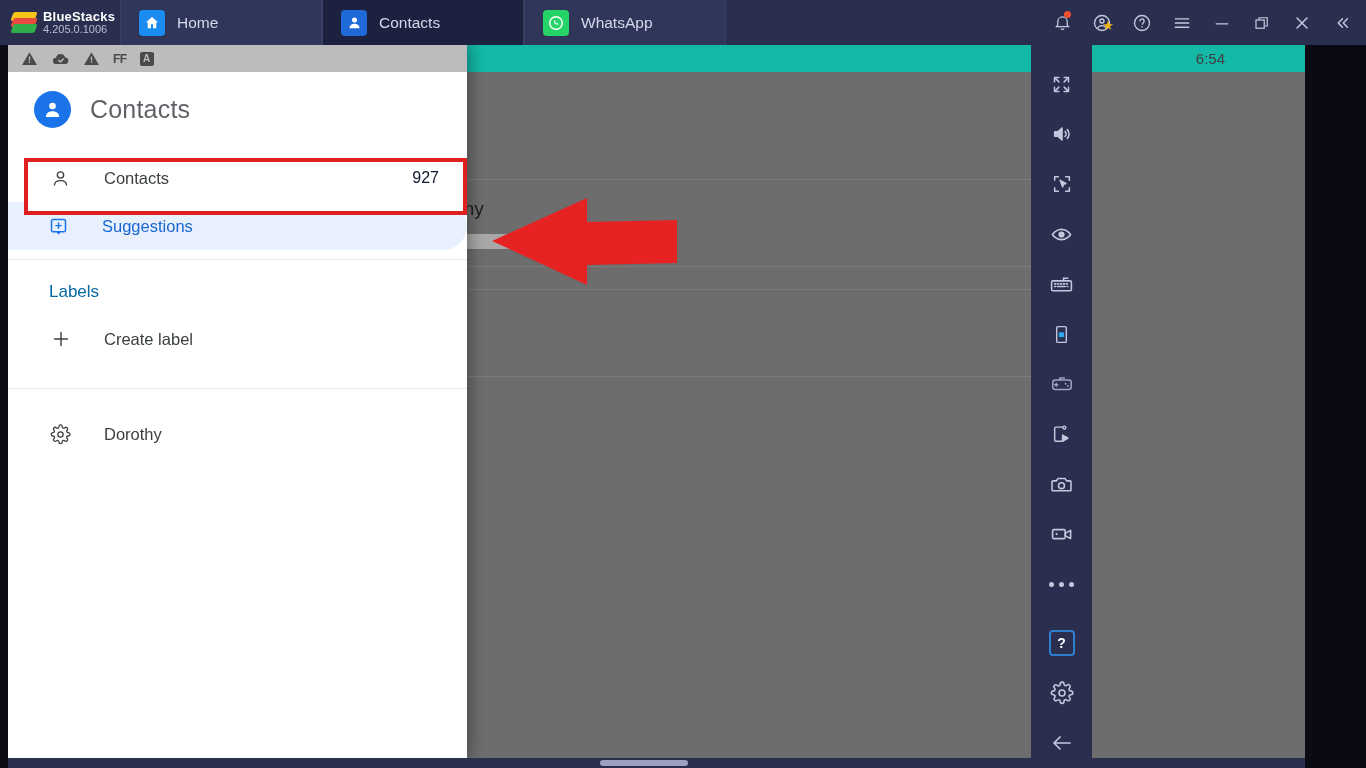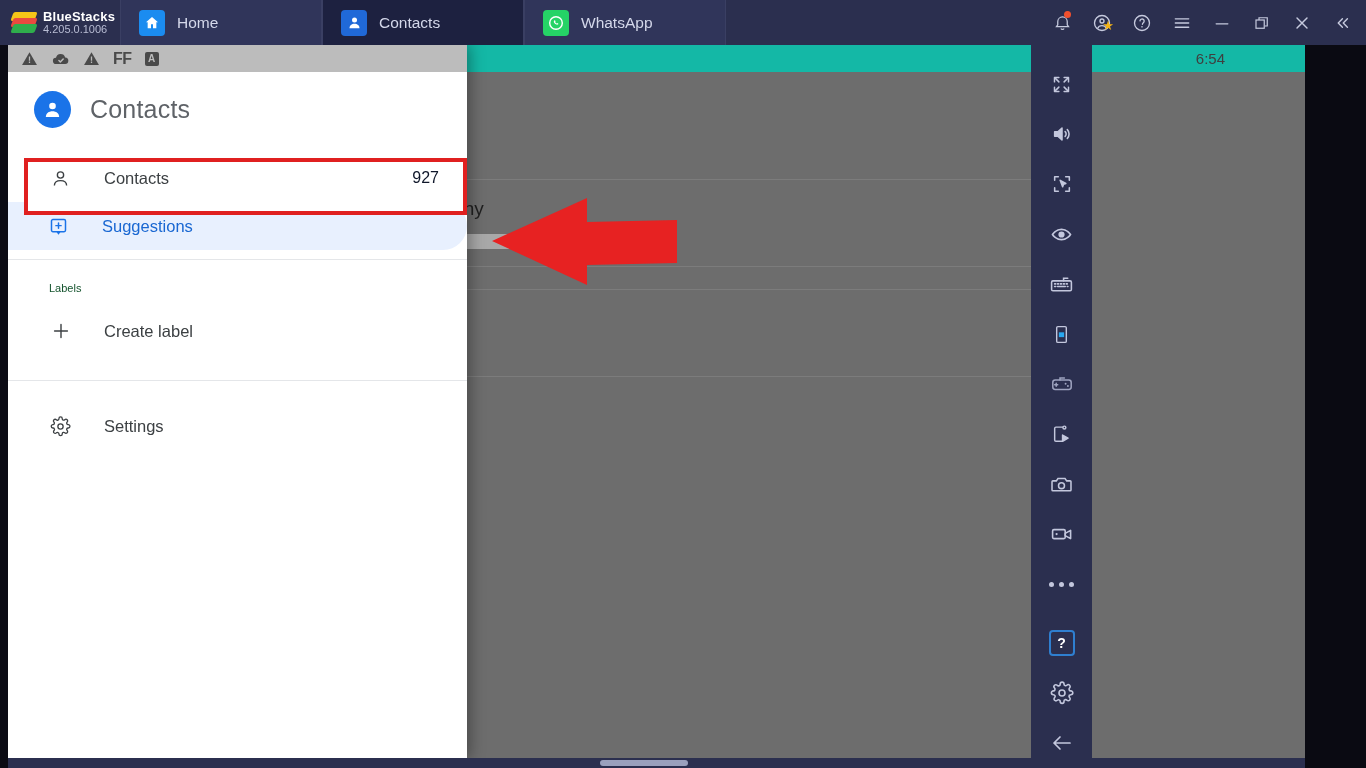--- a/index.html
+++ b/index.html
@@ -79,21 +79,21 @@
   .app-dim { position: absolute; inset: 0; background: #6d6d6d; }
   .statusbar {
     position: absolute; left: 0; top: 0; width: 1297px; height: 27px;
     background: #14b8a6; display: flex; align-items: center; gap: 13px;
     padding-left: 13px;
   }
   .statusbar .sb-right {
     margin-left: auto; padding-right: 80px; color: #3f3f3f; font-size: 15px;
   }
   .sb-ico { color: #4a4a4a; display: flex; align-items: center; }
-  .sb-ff { font-size: 16px; font-weight: bold; color: #4a4a4a; letter-spacing: -.5px;}
+  .sb-ff { font-size: 12px; font-weight: bold; color: #4a4a4a; letter-spacing: -.5px;}
   .sb-a { width: 14px; height: 14px; border-radius: 2px; background: #4a4a4a;
           color: #bcbcbc; font-size: 10px; font-weight: bold;
           display: flex; align-items: center; justify-content: center; }
 
   .card {
     position: absolute; border: 1px solid #7c7c7c; border-radius: 9px;
     background: transparent;
   }
   .card1 { left: 349px; top: 134px; width: 723px; height: 88px; }
   .card2 { left: 349px; top: 244px; width: 723px; height: 88px; }
@@ -142,21 +142,21 @@
   .nav-item.selected .ni-label { color: #1967d2; font-weight: 500; }
 
   .hl-box {
     position: absolute; left: 16px; top: 12px; width: 443px; height: 57px;
     border: 4px solid #e02020; background: #ffffff; z-index: 5;
   }
   .nav-wrap { position: relative; padding-top: 8px; }
 
   .divider { height: 1px; background: #e4e6e9; margin: 9px 0 0 0; }
   .sect-label {
-    padding: 22px 12px 0 41px; font-size: 11px; color: #14532d;
+    padding: 22px 12px 0 41px; font-size: 17px; color: #0369a1;
   }
   .lower-pad { padding-top: 8px; }
 
   
   .arrow { position: absolute; left: 484px; top: 148px; z-index: 9; }
 
   
   .toolbar {
     position: absolute; right: 0; top: 45px; width: 61px; height: 723px;
     background: #2b2f4f;
@@ -421,21 +421,21 @@
           <div class="divider" style="margin-top:25px;"></div>
 
           <div class="lower-pad">
             <div class="nav-item" style="margin-top:13px;">
               <span class="ni-icon">
                 <svg width="21" height="21" viewBox="0 0 24 24" fill="none" stroke="#3c4043" stroke-width="1.5">
                   <circle cx="12" cy="12" r="3"></circle>
                   <path d="M19.2 14.6a1.6 1.6 0 00.3 1.8l.1.1a1.9 1.9 0 11-2.7 2.7l-.1-.1a1.6 1.6 0 00-1.8-.3 1.6 1.6 0 00-1 1.5v.2a1.9 1.9 0 11-3.8 0v-.1a1.6 1.6 0 00-1-1.5 1.6 1.6 0 00-1.8.3l-.1.1a1.9 1.9 0 11-2.7-2.7l.1-.1a1.6 1.6 0 00.3-1.8 1.6 1.6 0 00-1.5-1h-.2a1.9 1.9 0 110-3.8h.1a1.6 1.6 0 001.5-1 1.6 1.6 0 00-.3-1.8l-.1-.1a1.9 1.9 0 112.7-2.7l.1.1a1.6 1.6 0 001.8.3h.1a1.6 1.6 0 001-1.5v-.2a1.9 1.9 0 113.8 0v.1a1.6 1.6 0 001 1.5 1.6 1.6 0 001.8-.3l.1-.1a1.9 1.9 0 112.7 2.7l-.1.1a1.6 1.6 0 00-.3 1.8v.1a1.6 1.6 0 001.5 1h.2a1.9 1.9 0 110 3.8h-.1a1.6 1.6 0 00-1.5 1z"></path>
                 </svg>
               </span>
-              <span class="ni-label">Settings</span>
+              <span class="ni-label">Dorothy</span>
             </div>
 
           </div>
 
         </div>
       </div>
 
     </div>
 
     <div class="hscroll">

